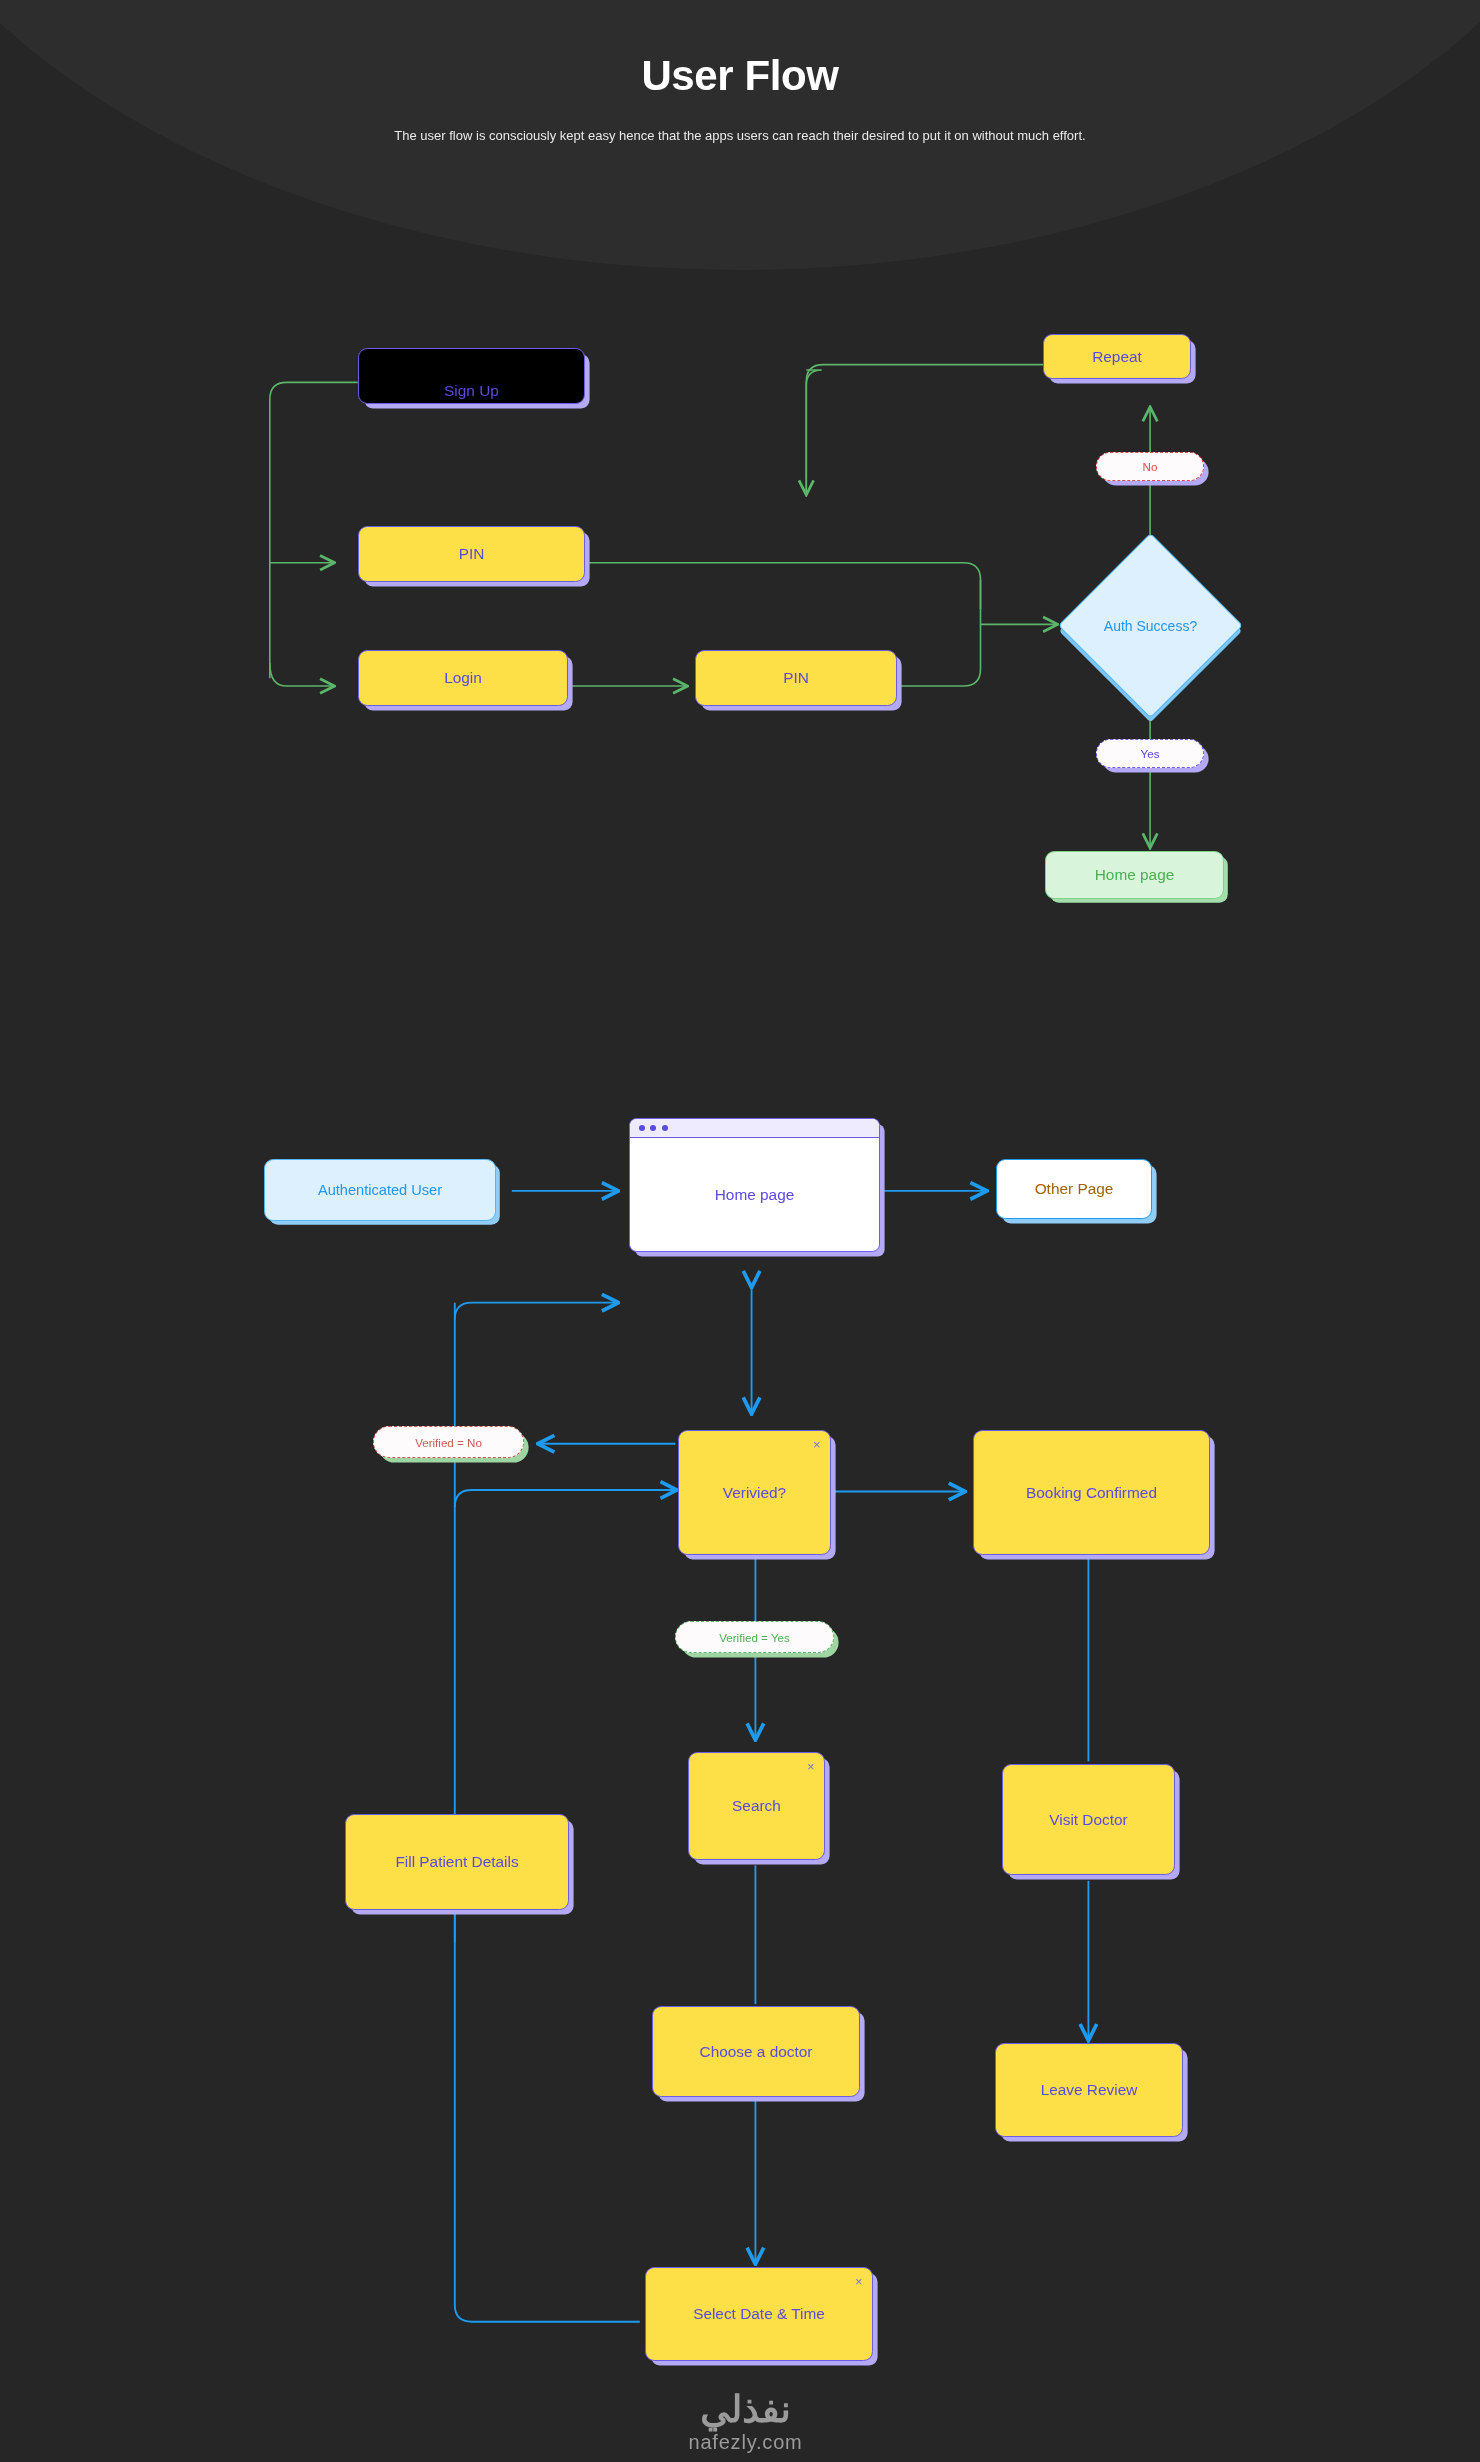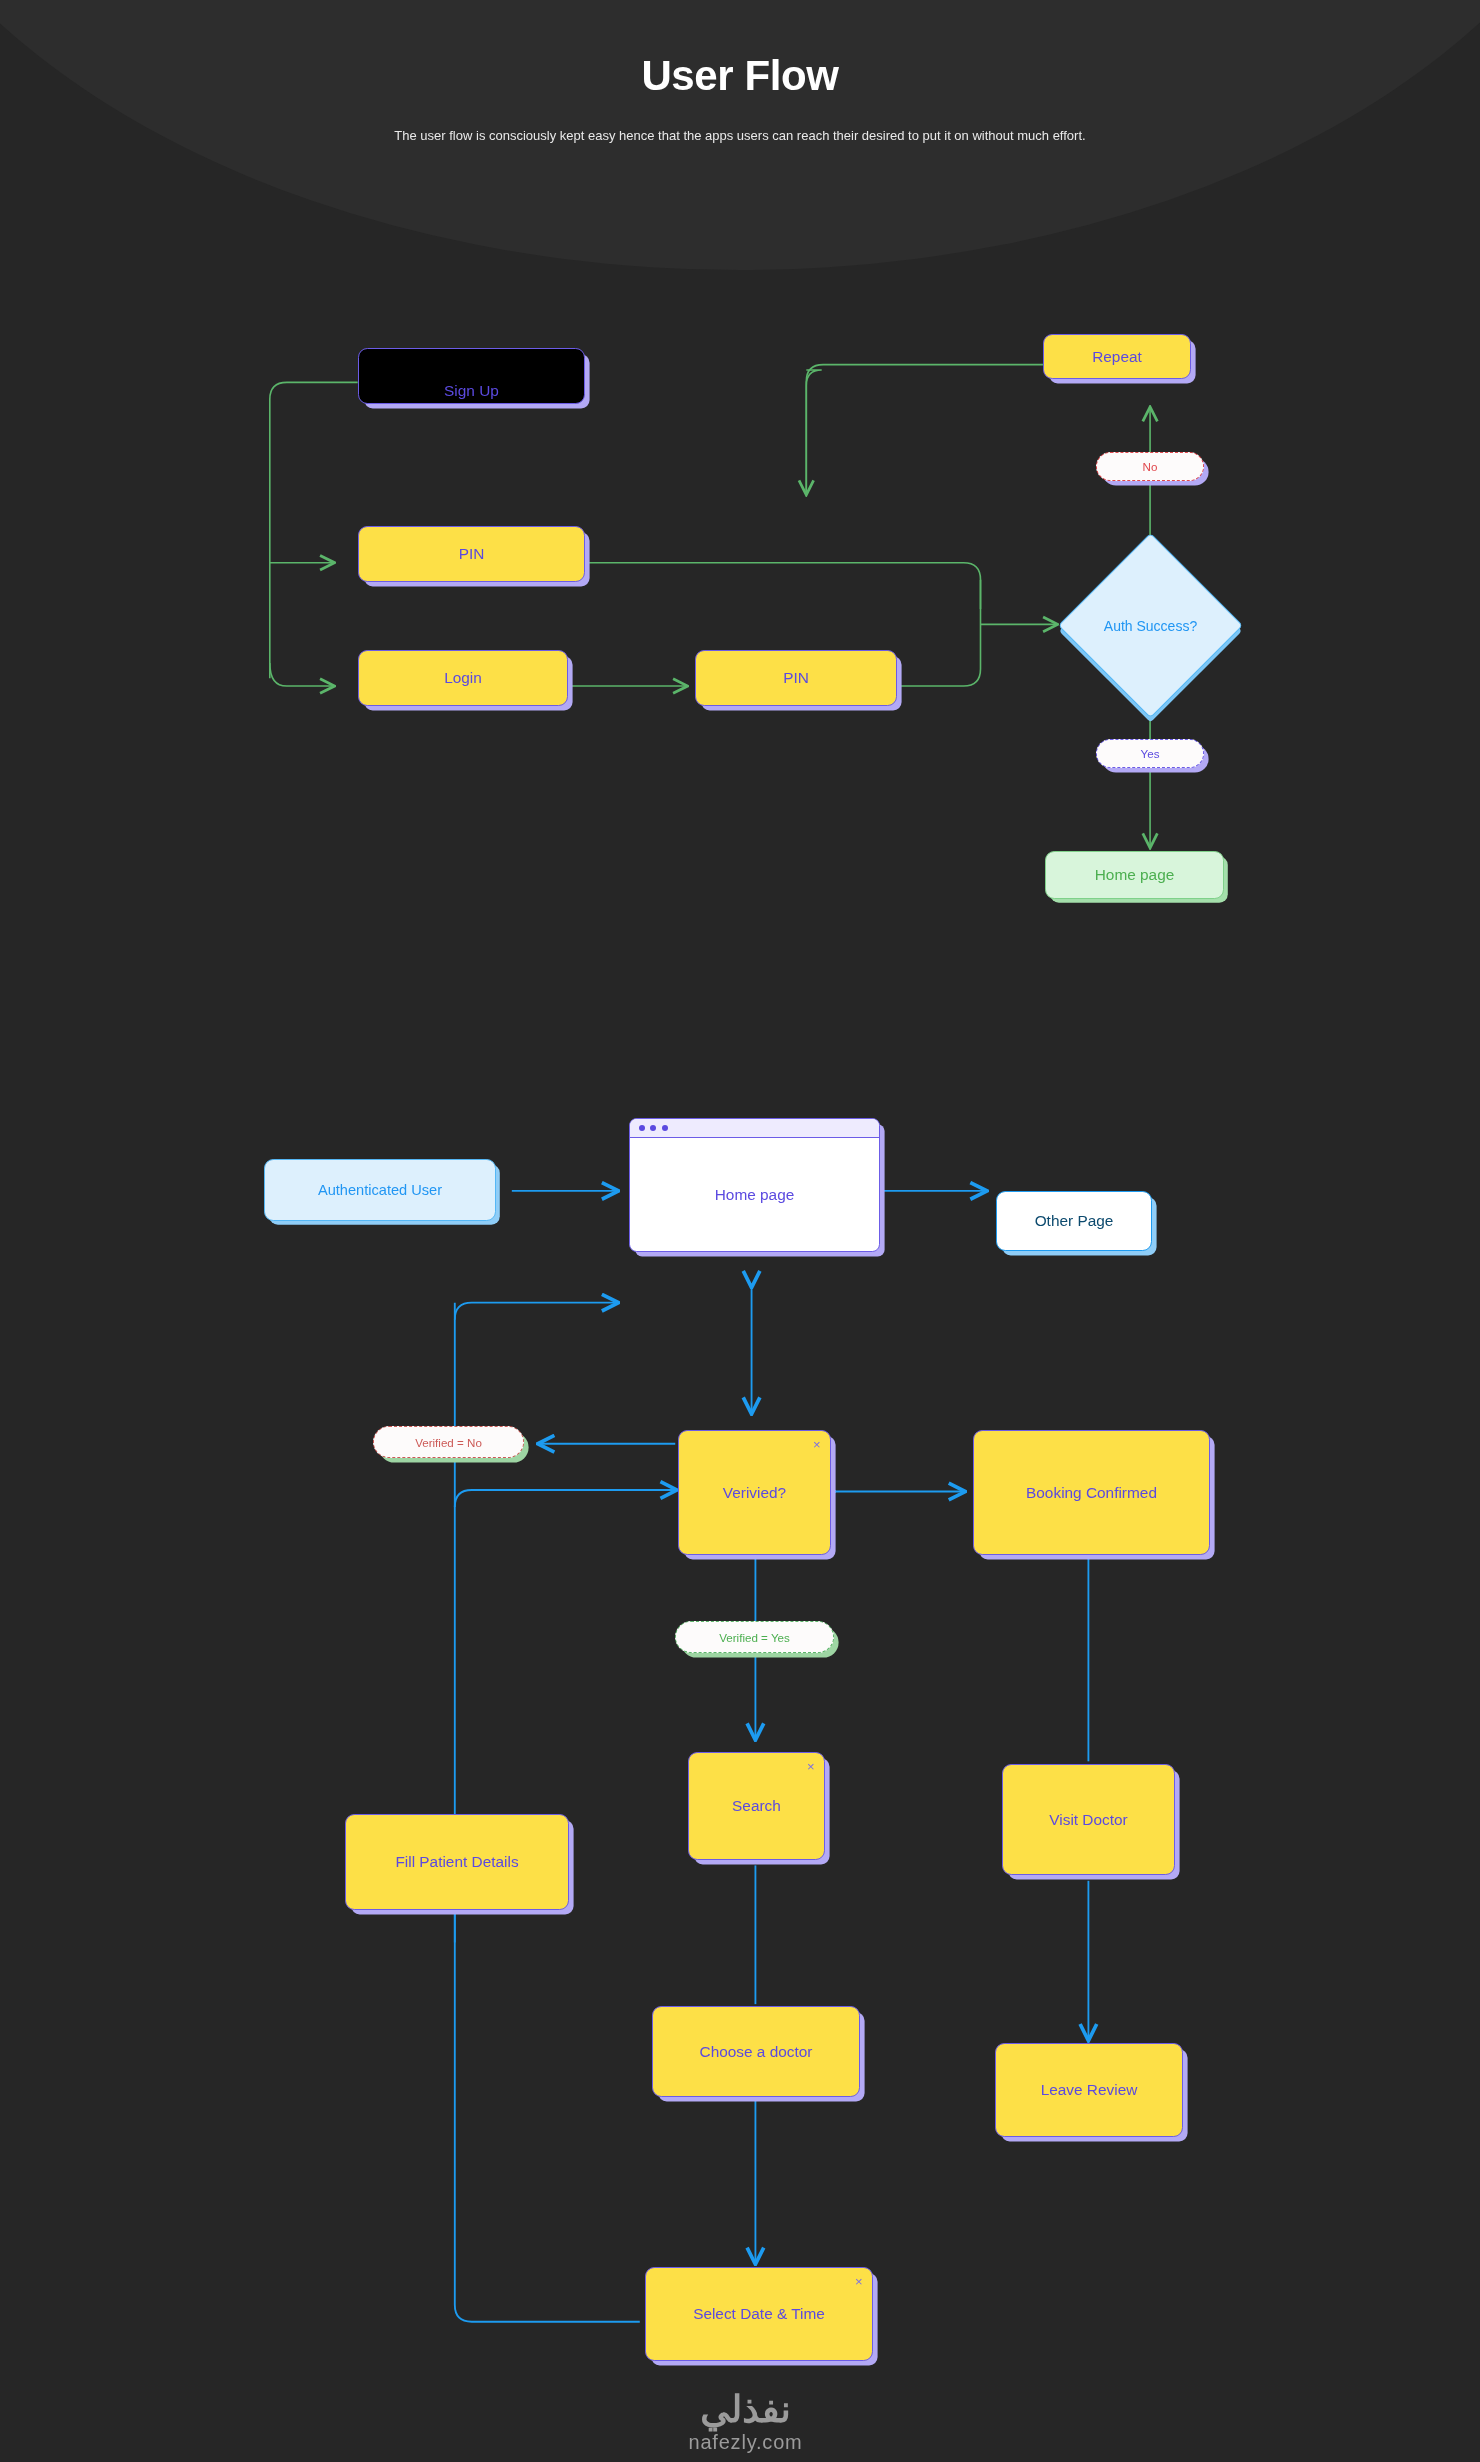--- a/index.html
+++ b/index.html
@@ -72,23 +72,22 @@
   .node.lavender {
     background: #000000;
     border: 1.9px solid #6c5ce7;
     color: #5b4ae0;
     box-shadow: 5.4px 5.4px 0 -0.8px #b3a9f5;
     align-items: flex-end;
   }
   .node.blue {
     background: #ffffff;
     border: 1.9px solid #1d9bf0;
-    color: #0c4a6e;
+    color: #a16207;
     box-shadow: 5.4px 5.4px 0 -0.8px #8fcdf7;
-    margin-top: 32px;
   }
   .node.bluefill {
     background: #ddf0fd;
     border: 1.9px solid #55b7f5;
     color: #2196f3;
     box-shadow: 4.6px 4.6px 0 -0.8px #8fcdf7;
   }
   .node.greenfill {
     background: #d8f5db;
     border: 1.9px solid #7fd18a;

